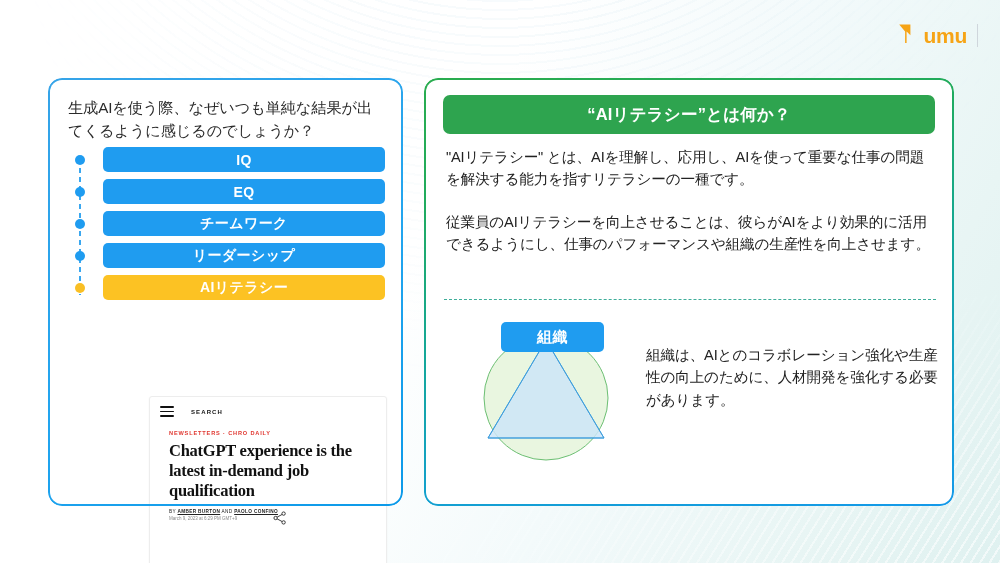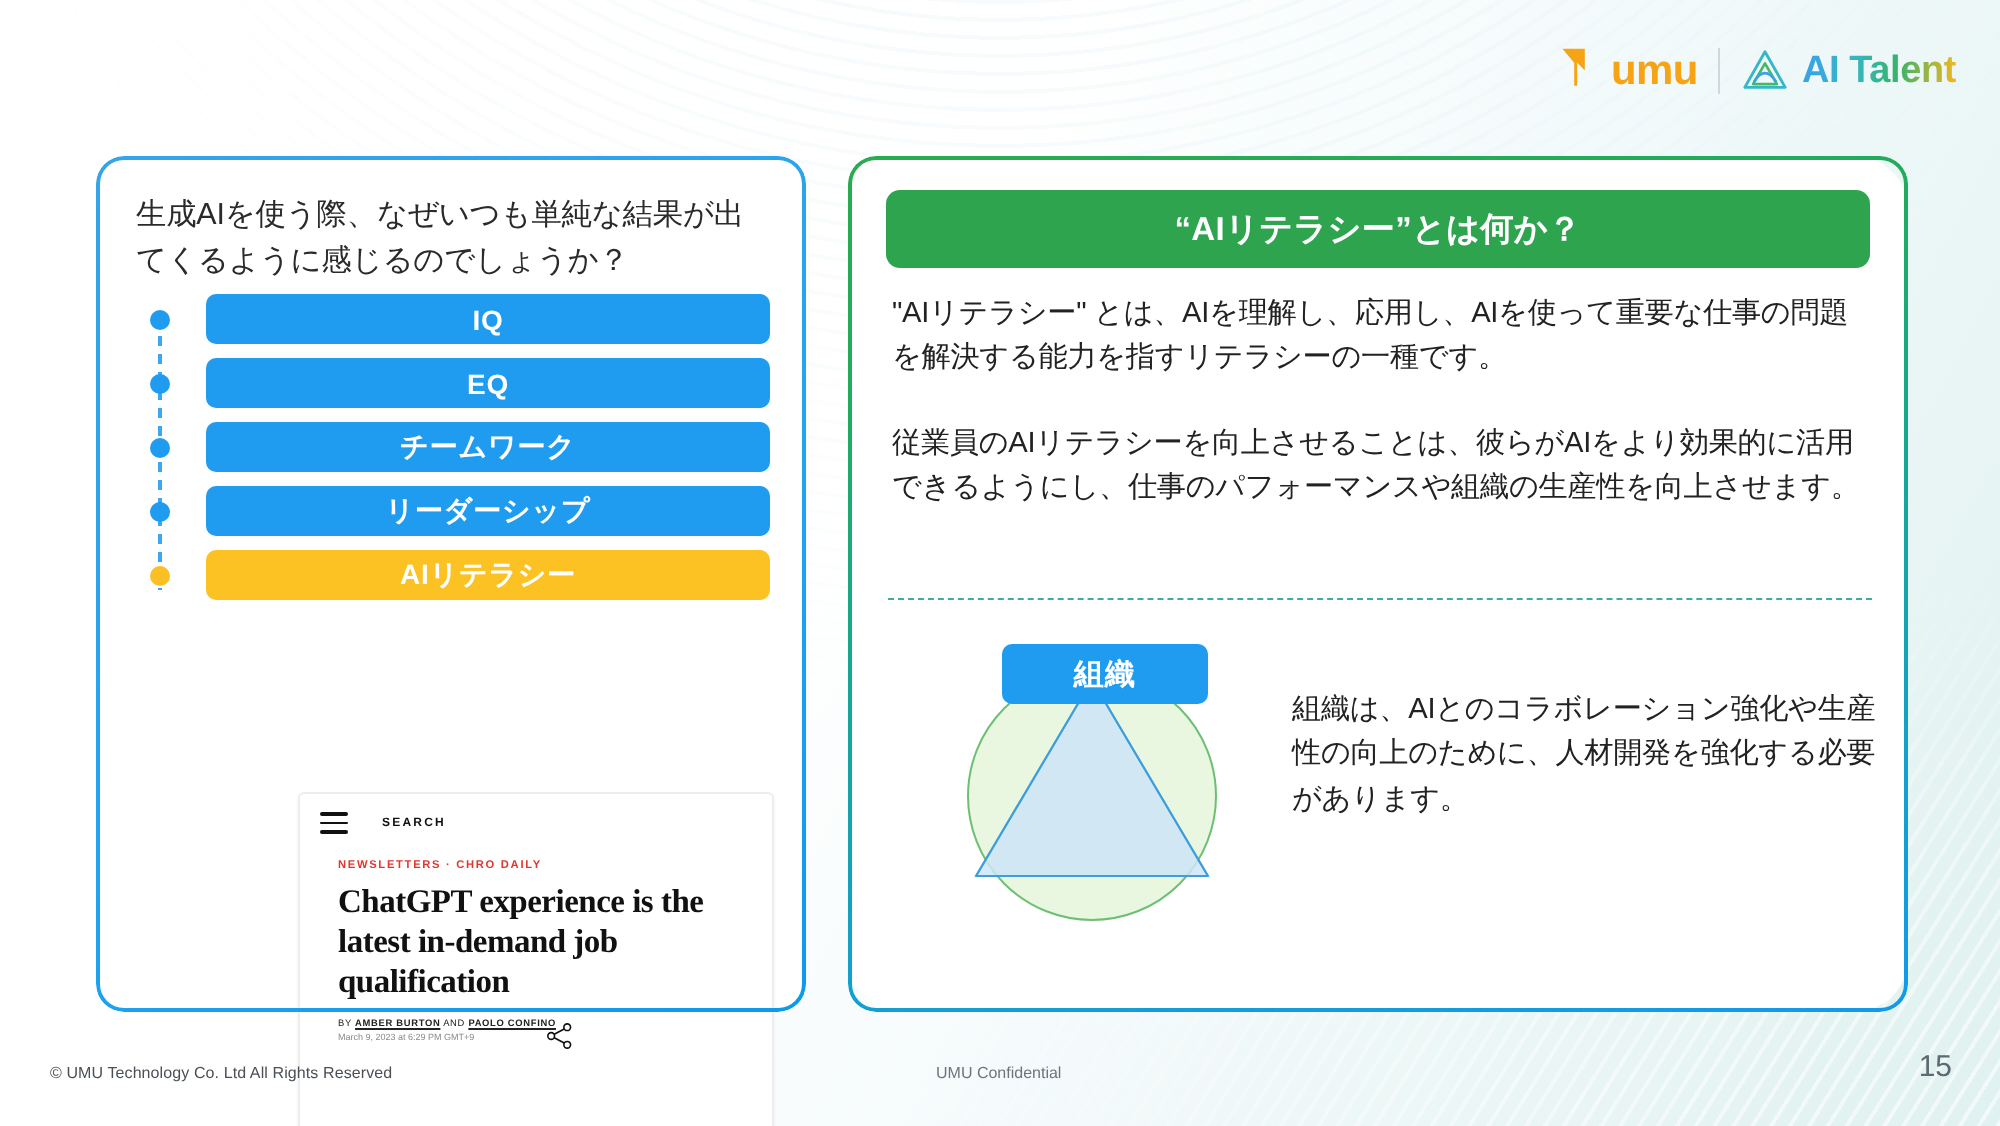--- a/index.html
+++ b/index.html
@@ -163,21 +163,21 @@
     left: 4px; right: 4px;
     bottom: -6px;
     height: 12px;
     background: #19a3ef;
     border-radius: 0 0 13px 13px;
     z-index: -1;
   }
 
   .card-right {
     left: 424px; top: 78px;
-    width: 530px; height: 428px; border-radius: 27px;
+    width: 530px; height: 428px;
   }
   .card-right::after {
     background: linear-gradient(168deg, #2aac4f 0%, #21ab5c 22%, #14a79a 52%, #13a0cf 78%, #1499ea 100%);
   }
   .card-right .lip {
     position: absolute;
     left: 4px; right: 4px;
     bottom: -6px;
     height: 12px;
     background: #19a3ef;
@@ -418,28 +418,20 @@
 
     <div class="brand">
       <div class="umu-logo">
         <svg class="umu-mark" viewBox="0 0 26 26">
           <path d="M3.2 2.4 L14.4 2.4 L14.4 13.2 L10.6 9.4 L10.6 20.9 L9.1 20.9 L9.1 9.4 Z" fill="#f6a416"></path>
           <path d="M3.2 2.4 L9.1 9.4 L3.2 9.4 Z" fill="#ffffff" opacity="0.0"></path>
         </svg>
         <span class="umu-word">umu</span>
       </div>
       <div class="brand-sep"></div>
-      <div class="ait-logo">
-        <svg class="ait-mark" viewBox="0 0 26 26">
-          <path d="M13 3 L23.5 21.5 L2.5 21.5 Z" fill="none" stroke="#35b6c9" stroke-width="1.5" stroke-linejoin="round"></path>
-          <path d="M13 9 L19.2 19.8 L6.8 19.8 Z" fill="none" stroke="#45b86a" stroke-width="1.4" stroke-linejoin="round"></path>
-          <path d="M7.5 18.2 C11 12.8 15 12.8 18.5 18.2" fill="none" stroke="#3aa1e8" stroke-width="1.4" stroke-linecap="round"></path>
-        </svg>
-        <span class="ait-word">AI Talent</span>
-      </div>
     </div>
   </div>
 
   <div class="card card-left">
     <div class="lip"></div>
 
     <div class="lead-question">生成AIを使う際、なぜいつも単純な結果が出てくるように感じるのでしょうか？</div>
 
     <div class="timeline">
       <div class="tl-line"></div>
@@ -506,18 +498,13 @@
         <line x1="102" y1="20" x2="44" y2="118" stroke="#3d9ddd" stroke-width="1"></line>
         <line x1="102" y1="20" x2="160" y2="118" stroke="#3d9ddd" stroke-width="1"></line>
         <line x1="44" y1="118" x2="160" y2="118" stroke="#3d9ddd" stroke-width="1"></line>
       </svg>
       <div class="venn-label vl-org">組織</div>
     </div>
 
     <div class="venn-note">組織は、AIとのコラボレーション強化や生産性の向上のために、人材開発を強化する必要があります。</div>
   </div>
 
-  <div class="footer">
-    <div class="foot-left">© UMU Technology Co. Ltd All Rights Reserved</div>
-    <div class="foot-center">UMU Confidential</div>
-    <div class="foot-page">15</div>
-  </div>
 </div>
 
 </body></html>

